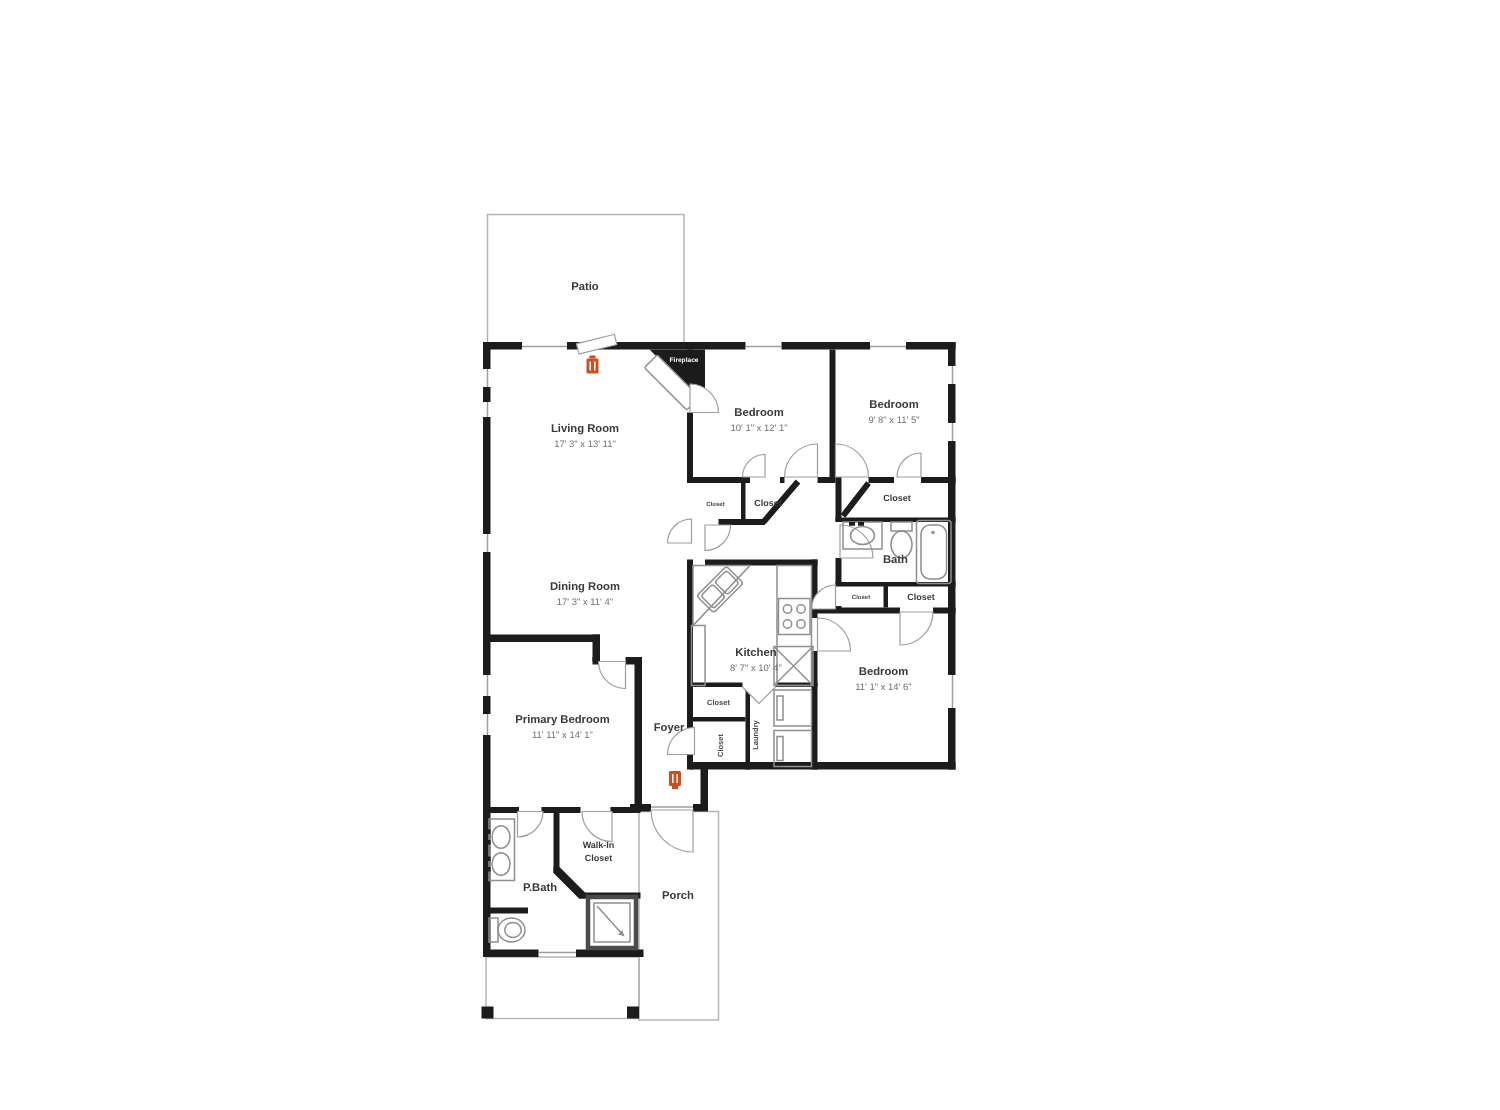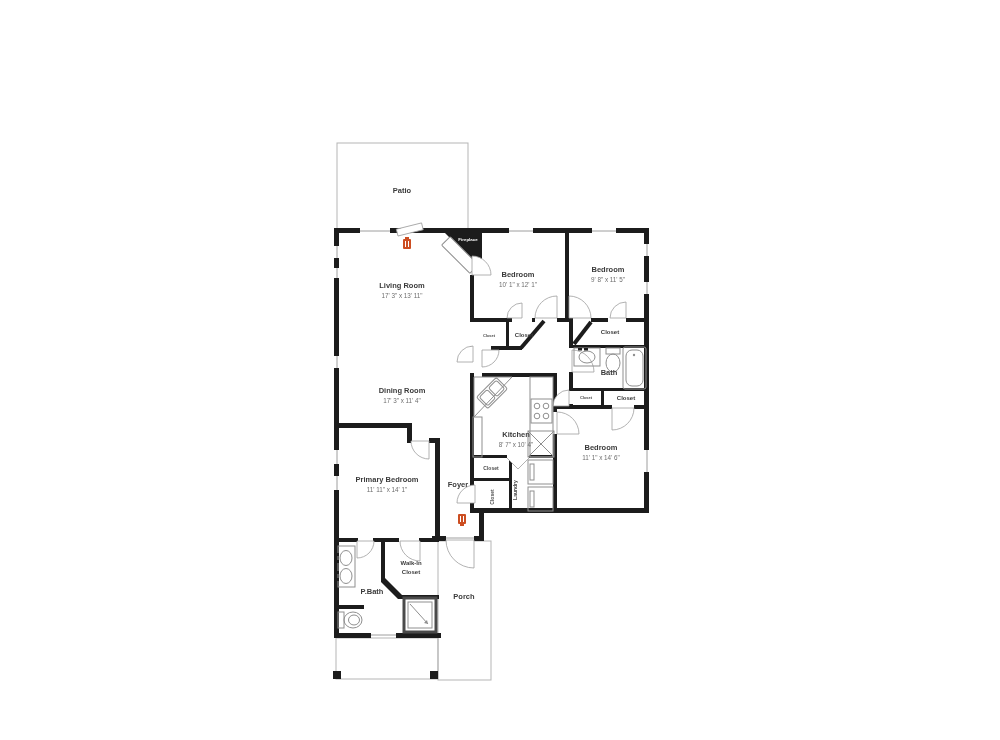--- a/index.html
+++ b/index.html
@@ -1,17 +1,17 @@
 <!DOCTYPE html>
 <html><head>
 <meta charset="utf-8">
 <style>
   html,body{margin:0;padding:0;background:#ffffff;}
   body{width:1000px;height:740px;position:relative;font-family:"Liberation Sans",sans-serif;}
-  #plan-wrap{position:absolute;left:12px;top:0;width:960px;height:740px;}
+  #plan-wrap{position:absolute;left:0;top:0;width:960px;height:740px;}
   svg{display:block;}
   text{font-family:"Liberation Sans",sans-serif;}
   .room-name{font-size:7.5px;font-weight:700;fill:#3a3a3a;text-anchor:middle;}
   .room-dims{font-size:6.3px;font-weight:400;fill:#6e6e6e;text-anchor:middle;}
   .closet-lbl{font-size:6px;font-weight:700;fill:#3a3a3a;text-anchor:middle;}
   .closet-sm{font-size:4px;font-weight:700;fill:#4a4a4a;text-anchor:middle;}
   .fp-lbl{font-size:4.4px;font-weight:700;fill:#ffffff;text-anchor:middle;}
   .wall{fill:#1c1c1c;}
   .thin{stroke:#b5b5b5;stroke-width:1;fill:none;}
   .fix{stroke:#8f8f8f;stroke-width:1;fill:#ffffff;}

